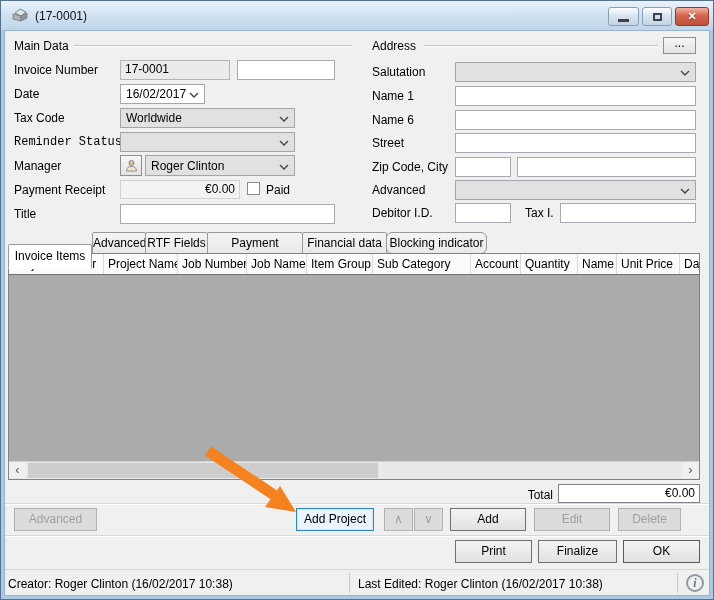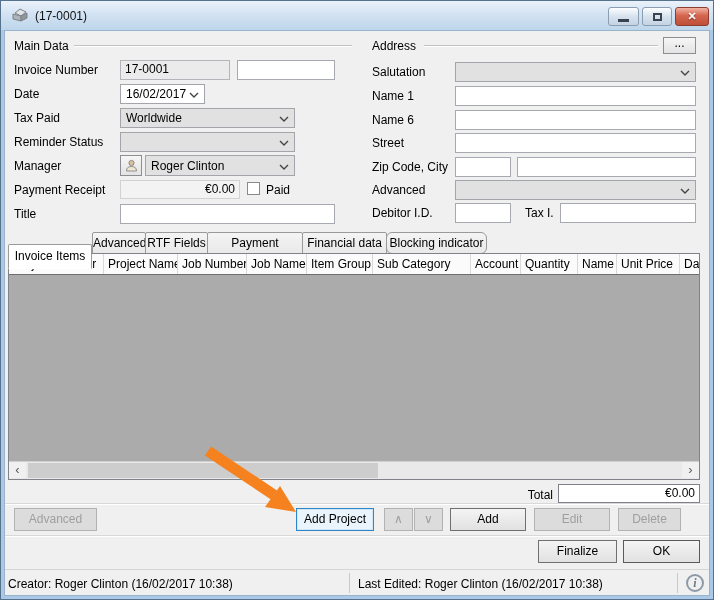--- a/index.html
+++ b/index.html
@@ -94,29 +94,29 @@
   <input class="field" style="left: 237px; top: 60px; width: 98px; height: 20px;" value="">
 
   <div class="lbl" style="left:14px;top:87px;">Date</div>
   <div class="combo white" style="left:120px;top:84px;width:85px;height:20px;">
     <span>16/02/2017</span>
     <svg class="chev" width="10" height="6" viewBox="0 0 10 6">
         <polyline points="1,1 5,5 9,1" fill="none" stroke="#444" stroke-width="1.4"></polyline>
       </svg>
   </div>
 
-  <div class="lbl" style="left:14px;top:111px;">Tax Paid</div>
+  <div class="lbl" style="left:14px;top:111px;">Tax Code</div>
   <div class="combo" style="left:120px;top:108px;width:175px;height:20px;">
     <span>Worldwide</span>
     <svg class="chev" width="10" height="6" viewBox="0 0 10 6">
         <polyline points="1,1 5,5 9,1" fill="none" stroke="#444" stroke-width="1.4"></polyline>
       </svg>
   </div>
 
-  <div class="lbl" style="left:14px;top:135px;">Reminder Status</div>
+  <div class="lbl" style="left:14px;top:135px;font-family:Liberation Mono, monospace;">Reminder Status</div>
   <div class="combo" style="left:120px;top:132px;width:175px;height:20px;">
     <span></span>
     <svg class="chev" width="10" height="6" viewBox="0 0 10 6">
         <polyline points="1,1 5,5 9,1" fill="none" stroke="#444" stroke-width="1.4"></polyline>
       </svg>
   </div>
 
   <div class="lbl" style="left:14px;top:159px;">Manager</div>
   <div class="smallbtn" style="left:120px;top:155px;width:22px;height:21px;">
     <svg width="13" height="13" viewBox="0 0 13 13" style="margin-top:3px;">
@@ -213,20 +213,21 @@
   <div class="btn disabled" style="left:14px;top:508px;width:83px;">Advanced</div>
   <div class="btn focus-blue" style="left:296px;top:508px;width:78px;">Add Project</div>
   <div class="btn disabled" style="left:384px;top:508px;width:29px;">∧</div>
   <div class="btn disabled" style="left:414px;top:508px;width:29px;">∨</div>
   <div class="btn" style="left:450px;top:508px;width:76px;">Add</div>
   <div class="btn disabled" style="left:534px;top:508px;width:76px;">Edit</div>
   <div class="btn disabled" style="left:618px;top:508px;width:63px;">Delete</div>
 
   <div class="groove" style="top:535px;"></div>
 
+  <div class="btn" style="left:455px;top:540px;width:77px;">Print</div>
   <div class="btn" style="left:538px;top:540px;width:79px;">Finalize</div>
   <div class="btn" style="left:623px;top:540px;width:77px;border-color:#5a5a5a;">OK</div>
 
   <div class="statusbar">
     <div class="lbl" style="left:3px;top:7px;">Creator: Roger Clinton (16/02/2017 10:38)</div>
     <div class="vdiv" style="left:344px;"></div>
     <div class="lbl" style="left:353px;top:7px;">Last Edited:  Roger Clinton (16/02/2017 10:38)</div>
     <div class="vdiv" style="left:672px;"></div>
     <div class="info-circle" style="left:681px;top:4px;">i</div>
   </div>

